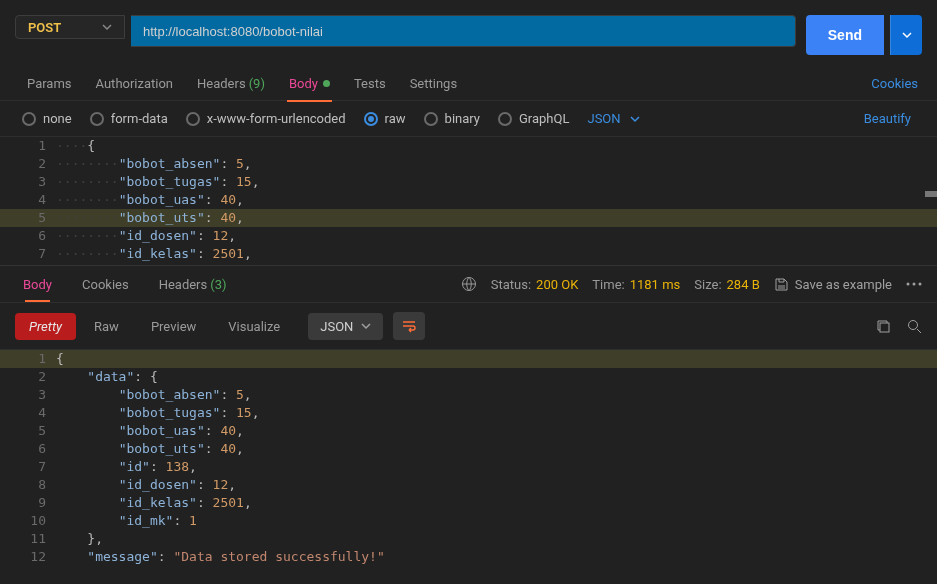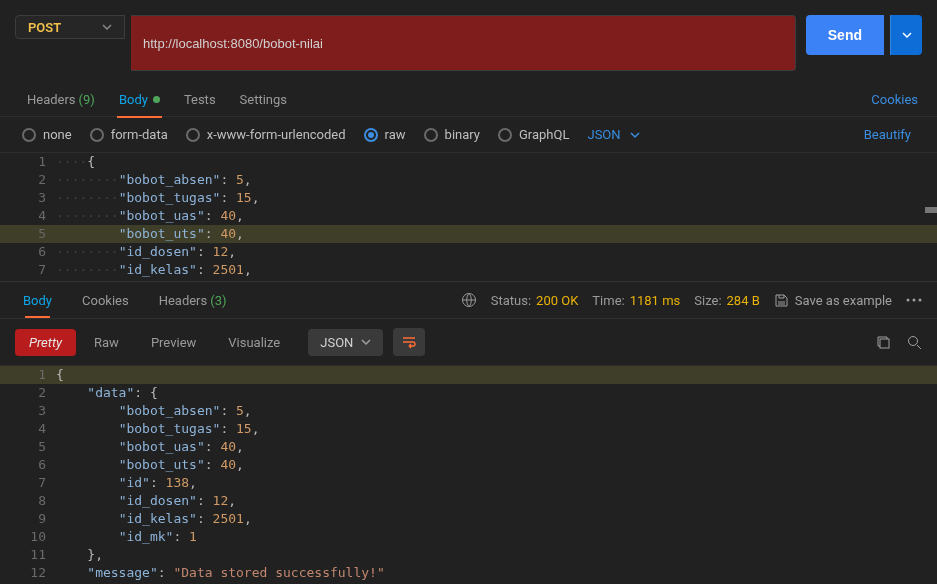--- a/index.html
+++ b/index.html
@@ -28,22 +28,22 @@
   background: #262626;
   border: 1px solid #3d3d3d;
   border-radius: 4px 0 0 4px;
   padding: 0 12px;
   cursor: pointer;
 }
 .method-select .label { color: #f0c04a; font-weight: 600; }
 .method-select .chev { color: #888; }
 .url-input {
   flex: 1;
-  height: 56px;
-  background: #7f1d1d;
+  height: 32px;
+  background: #0369a1;
   border: 1px solid #3d3d3d;
   border-left: none;
   border-radius: 0 4px 4px 0;
   color: #d0d0d0;
   padding: 0 12px;
   font-size: 13px;
   outline: none;
 }
 .send-btn {
   height: 40px;
@@ -82,21 +82,21 @@
 .tab {
   padding: 0 12px;
   height: 34px;
   display: flex;
   align-items: center;
   color: #9a9a9a;
   cursor: pointer;
   position: relative;
 }
 .tab .count { color: #4fa65a; margin-left: 3px; }
-.tab.active { color: #0ea5e9; }
+.tab.active { color: #ec4899; }
 .tab.active::after {
   content: "";
   position: absolute; left: 10px; right: 10px; bottom: -1px;
   height: 2px; background: #ff6c37;
 }
 .tab .dot { width: 7px; height: 7px; border-radius: 50%; background: #4fa65a; display: inline-block; margin-left: 5px; }
 .spacer { flex: 1; }
 .link { color: #3a8de0; cursor: pointer; padding: 0 4px; }
 
 
@@ -237,20 +237,22 @@
   <input class="url-input" value="http://localhost:8080/bobot-nilai" style="">
   <button class="send-btn">Send</button>
   <button class="send-drop">
     <svg width="10" height="10" viewBox="0 0 10 10">
         <path d="M1 3 L5 7 L9 3" stroke="#fff" stroke-width="1.5" fill="none"></path>
       </svg>
   </button>
 </div>
 
 <div class="tabs-row">
+  <div class="tab">Params</div>
+  <div class="tab">Authorization</div>
   <div class="tab">
     <span>Headers</span>
     <span class="count">(9)</span>
   </div>
   <div class="tab active">
     <span>Body</span>
     <span class="dot"></span>
   </div>
   <div class="tab">Tests</div>
   <div class="tab">Settings</div>

